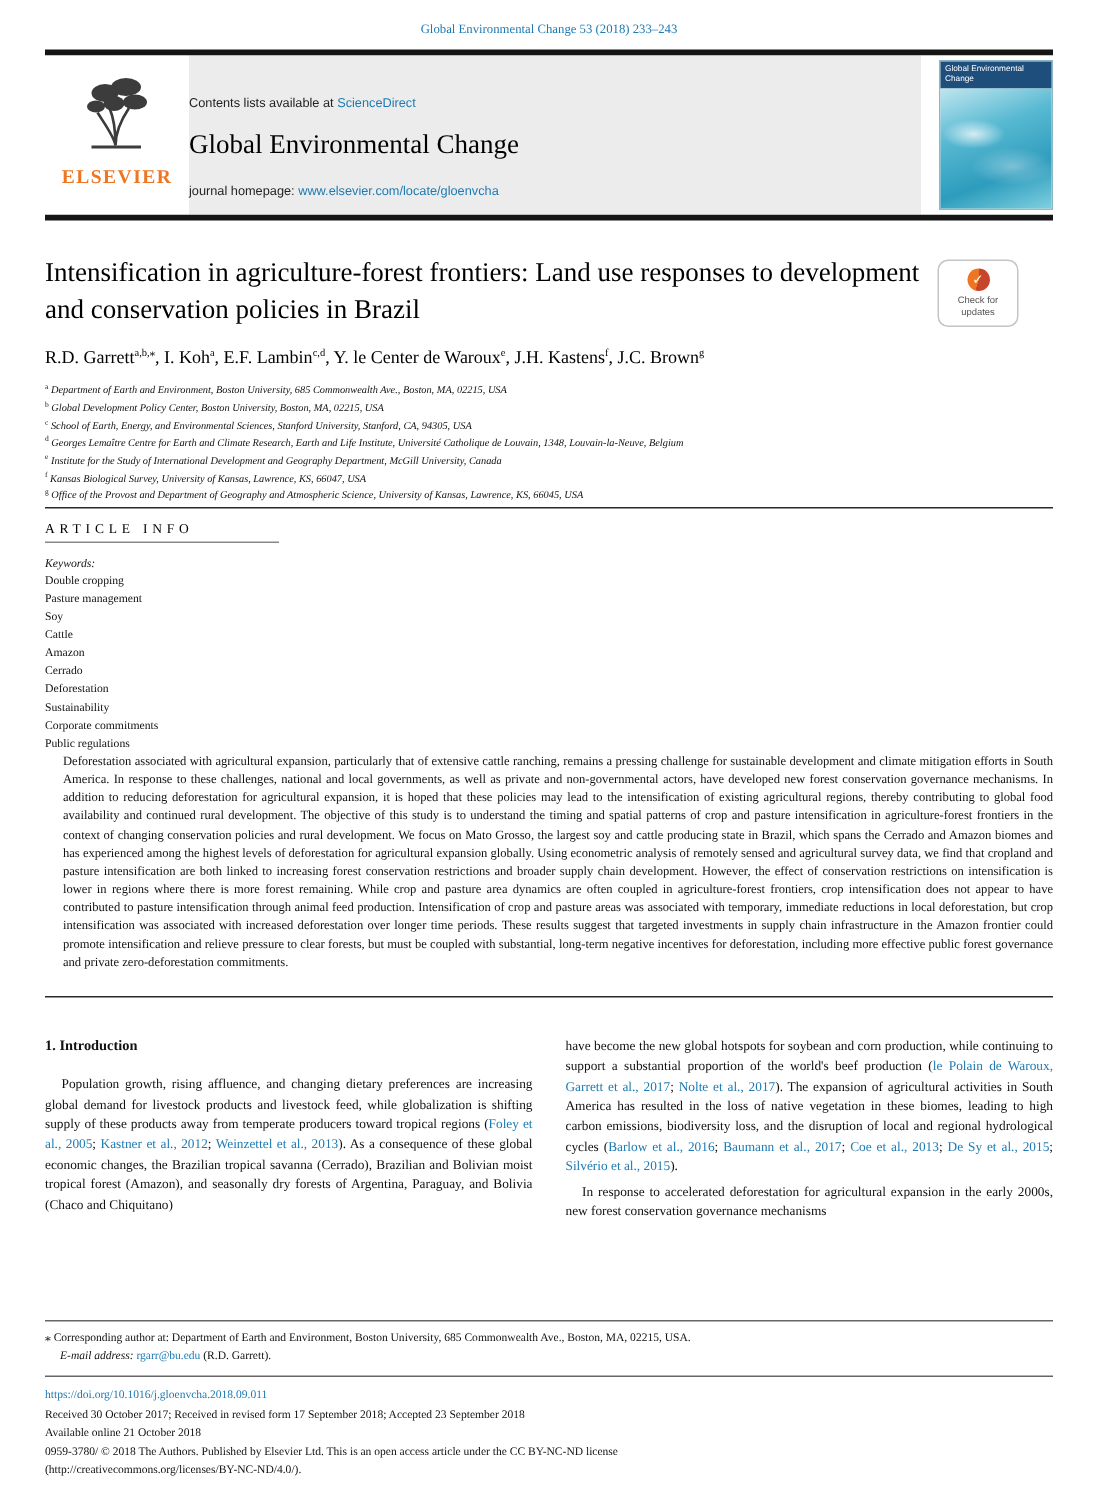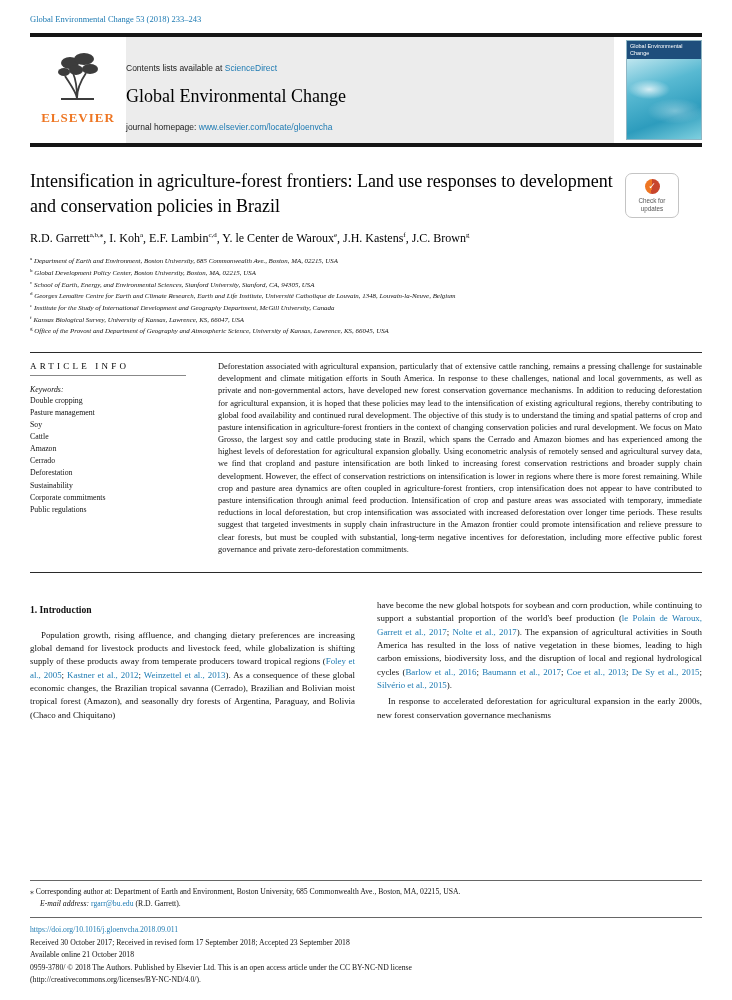--- a/index.html
+++ b/index.html
@@ -1,20 +1,20 @@
 <!DOCTYPE html>
 <html style="--link: #1d7ab2; --elsevier-orange: #ee7623; --header-gray: #ececec; --bar-black: #151515; --cover-navy: #1e4e7c;"><head>
 <meta charset="utf-8">
 <style>
   * { margin:0; padding:0; box-sizing:border-box; }
   html,body { background:#ffffff; }
   body { font-family:"Liberation Serif","DejaVu Serif",serif; color:#111; }
   .page { width:732px; height:1000px; margin:0 auto; padding:14px 30px 14px; position:relative; overflow:hidden; background:#fff; }
 
-  .citation { font-size:8.5px; color:var(--link,#1d7ab2); margin-bottom:9px; }
+  .citation { text-align:center; font-size:8.5px; color:var(--link,#1d7ab2); margin-bottom:9px; }
   .rule-thick { height:4px; background:var(--bar-black,#151515); }
 
   .masthead { display:flex; align-items:stretch; height:106px; }
   .logo-box { width:96px; background:#fff; display:flex; flex-direction:column; align-items:center; justify-content:flex-end; padding:4px 0 17px; }
   .logo-word { color:var(--elsevier-orange,#ee7623); font-size:13px; font-weight:bold; letter-spacing:1px; margin-top:2px; }
   .mast-mid { flex:1; background:var(--header-gray,#ececec); padding-top:26px; }
   .contents-line,.homepage-line { font-family:"Liberation Sans","DejaVu Sans",sans-serif; font-size:8.5px; color:#222; }
   .journal-title { font-size:18px; color:#000; margin:13px 0 15px; }
   .lnk { color:var(--link,#1d7ab2); text-decoration:none; cursor:pointer; }
   .cover-wrap { width:88px; display:flex; align-items:center; justify-content:flex-end; background:#fff; }
@@ -34,29 +34,29 @@
   .check-text { font-family:"Liberation Sans","DejaVu Sans",sans-serif; font-size:6.3px; color:#555; text-align:center; line-height:1.3; margin-top:3px; }
 
   .authors { font-size:12px; margin-top:12px; color:#000; }
   .author sup { font-size:7px; }
   .author:not(:last-child)::after { content:", "; }
 
   .affils { margin-top:9px; }
   .affil { font-size:6.9px; font-style:italic; line-height:1.5; color:#111; }
   .affil sup { font-size:5px; font-style:normal; }
 
-  .ia-section { display:flex; border-top:1.4px solid #2a2a2a; border-bottom:1.4px solid #2a2a2a; margin-top:15px; padding:8px 0 16px; }
+  .ia-section { display:flex; border-top:1.4px solid #2a2a2a; border-bottom:1.4px solid #2a2a2a; margin-top:1px; padding:8px 0 16px;flex-direction:column; }
   .ia-left { width:176px; padding-right:20px; }
   .ia-right { flex:1; padding-left:12px; }
   .ia-heading { font-size:9px; letter-spacing:3.2px; color:#000; padding-bottom:4px; border-bottom:0.8px solid #888; margin-bottom:9px; }
   .kw-label { font-size:7.8px; font-style:italic; margin-bottom:1px; }
   .kw { font-size:7.8px; line-height:1.55; }
   .abstract-text { font-size:8.4px; line-height:1.45; text-align:justify; color:#111; }
 
-  .body-cols { display:flex; gap:22px; margin-top:26px;align-items:flex-end; }
+  .body-cols { display:flex; gap:22px; margin-top:26px; }
   .col { flex:1; font-size:8.9px; line-height:1.5; text-align:justify; }
   .intro-heading { font-size:9.6px; font-weight:bold; margin-bottom:11px; }
   .para { text-indent:11px; }
   .cite { color:var(--link,#1d7ab2); cursor:pointer; }
 
   .footer { position:absolute; left:30px; right:30px; bottom:13px; font-size:7.7px; line-height:1.5; color:#111; }
   .fn-rule { border-top:0.8px solid #666; margin-bottom:5px; }
   .fn-corresponding { }
   .fn-email { margin-left:10px; }
   .em-label { font-style:italic; }

